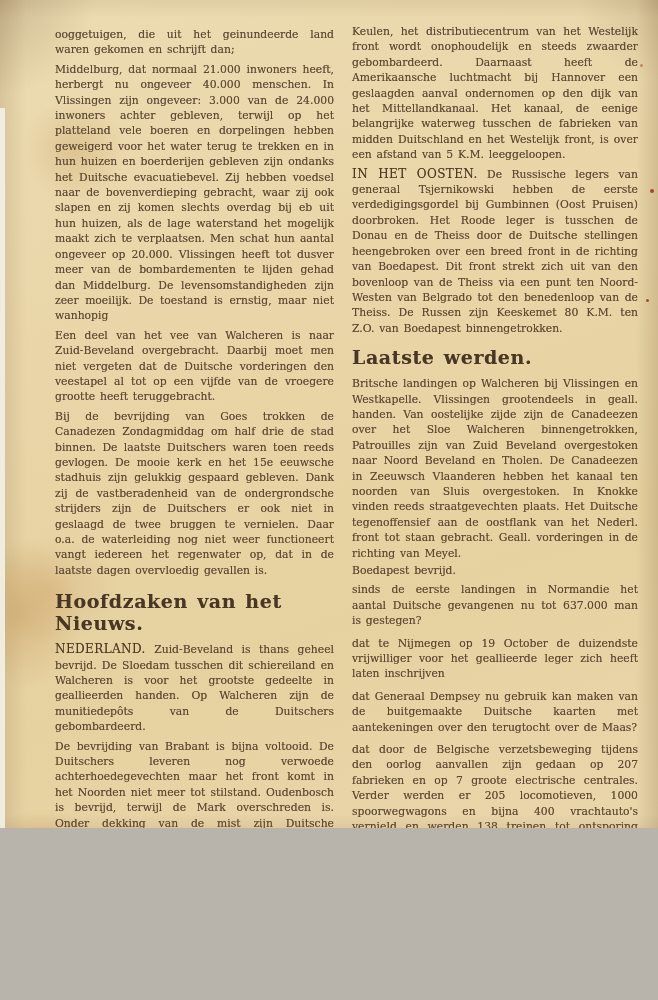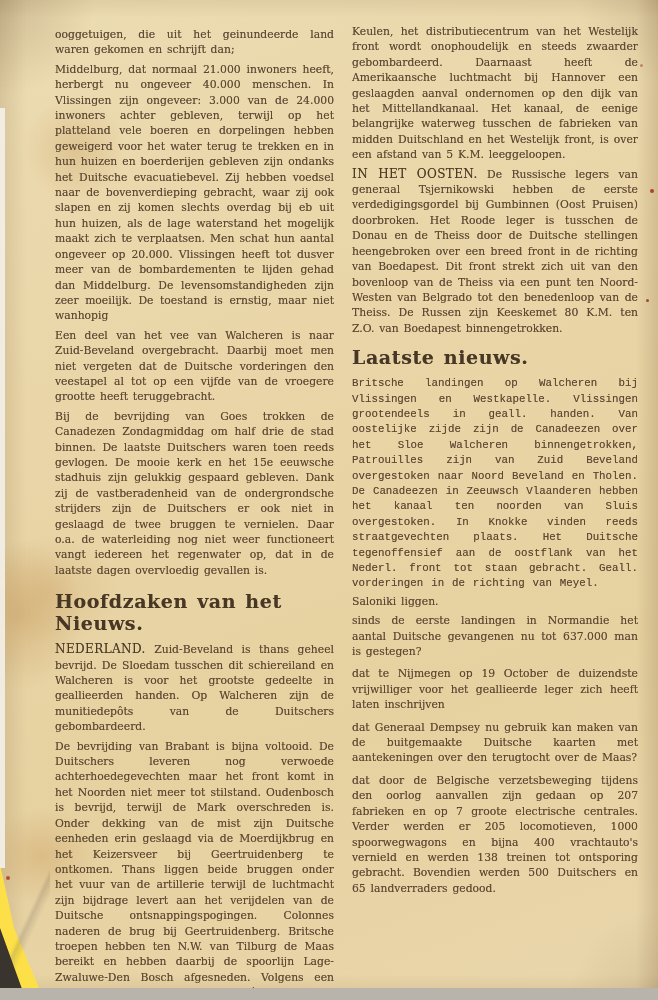--- a/index.html
+++ b/index.html
@@ -3,21 +3,21 @@
 <meta charset="utf-8">
 <style>
   html,body{margin:0;padding:0;}
   body{
     width:658px;height:1000px;
     background:#b8b4ab;
     font-family:"DejaVu Serif", serif;
     overflow:hidden;
   }
   .page{
-    position:relative;width:658px;height:988px;overflow:hidden;
+    position:relative;width:658px;height:828px;overflow:hidden;
     background:#fde047; 
   }
   
   .paper{
     position:absolute;inset:0;
     clip-path:polygon(0 0, 658px 0, 658px 1000px, 44px 1000px, 14px 928px, 0 864px);
     background:
       radial-gradient(circle at 75px 150px,  rgba(187,140,75,0.28), transparent 52px),
       radial-gradient(ellipse 62px 75px at 20px 615px, rgba(190,143,78,0.38), transparent),
       radial-gradient(ellipse 70px 55px at 50px 590px, rgba(196,150,88,0.25), transparent),
@@ -58,21 +58,21 @@
     color:#5c4732;
   }
   .col-left {left:55px; top:27px;width:279px;}
   .col-right{left:352px;top:24px;width:286px;}
   p.body{
     font-size:10.8px;line-height:15.4px;
     text-align:justify;margin:0 0 4px 0;
     word-spacing:1.4px;
     text-shadow:0 0 0.5px rgba(92,71,50,0.55);
   }
-  p.tight{margin-bottom:2px;font-family:Liberation Mono, monospace;}
+  p.tight{margin-bottom:2px;}
   .lead{
     font-weight:normal;font-size:12px;letter-spacing:0.4px;color:#4b3a25;
   }
   h2.heading{
     font-size:19px;font-weight:bold;color:#473724;
     letter-spacing:0.6px;word-spacing:2px;
     margin:12px 0 8px 0;
     text-shadow:0 0 0.5px rgba(71,55,36,0.5);
   }
   h2.heading.first{margin-top:10px;}
@@ -102,23 +102,23 @@
     </p>
     <p class="body">De bevrijding van Brabant is bijna voltooid. De Duitschers leveren nog verwoede achterhoedegevechten maar het front komt in het Noorden niet meer tot stilstand. Oudenbosch is bevrijd, terwijl de Mark overschreden is. Onder dekking van de mist zijn Duitsche eenheden erin geslaagd via de Moerdijkbrug en het Keizersveer bij Geertruidenberg te ontkomen. Thans liggen beide bruggen onder het vuur van de artillerie terwijl de luchtmacht zijn bijdrage levert aan het verijdelen van de Duitsche ontsnappingspogingen. Colonnes naderen de brug bij Geertruidenberg. Britsche troepen hebben ten N.W. van Tilburg de Maas bereikt en hebben daarbij de spoorlijn Lage-Zwaluwe-Den Bosch afgesneden. Volgens een Reuterbericht is Raamsdonk 4 à 5 km. van Geertruidenberg reeds in geallieerde handen. Het Duitsche tegenoffensief in de Peel is tot staan gebracht. Het dorp Liesel ten westen van Venlo is heroverd.</p>
 
   </div>
 
   <div class="col col-right">
     <p class="body">Keulen, het distributiecentrum van het Westelijk front wordt onophoudelijk en steeds zwaarder gebombardeerd. Daarnaast heeft de Amerikaansche luchtmacht bij Hannover een geslaagden aanval ondernomen op den dijk van het Mittellandkanaal. Het kanaal, de eenige belangrijke waterweg tusschen de fabrieken van midden Duitschland en het Westelijk front, is over een afstand van 5 K.M. leeggeloopen.</p>
     <p class="body">
       <span class="lead">IN HET OOSTEN.</span><span> De Russische legers van generaal Tsjernikowski hebben de eerste verdedigingsgordel bij Gumbinnen (Oost Pruisen) doorbroken. Het Roode leger is tusschen de Donau en de Theiss door de Duitsche stellingen heengebroken over een breed front in de richting van Boedapest. Dit front strekt zich uit van den bovenloop van de Theiss via een punt ten Noord-Westen van Belgrado tot den benedenloop van de Theiss. De Russen zijn Keeskemet 80 K.M. ten Z.O. van Boedapest binnengetrokken.</span>
     </p>
-    <h2 class="heading first">Laatste nieuws.</h2>
+    <h2 class="heading first">Laatste werden.</h2>
     <p class="body tight">Britsche landingen op Walcheren bij Vlissingen en Westkapelle. Vlissingen grootendeels in geall. handen. Van oostelijke zijde zijn de Canadeezen over het Sloe Walcheren binnengetrokken, Patrouilles zijn van Zuid Beveland overgestoken naar Noord Beveland en Tholen. De Canadeezen in Zeeuwsch Vlaanderen hebben het kanaal ten noorden van Sluis overgestoken. In Knokke vinden reeds straatgevechten plaats. Het Duitsche tegenoffensief aan de oostflank van het Nederl. front tot staan gebracht. Geall. vorderingen in de richting van Meyel.</p>
-    <p class="body">Saloniki liggen.</p>
+    <p class="body">Boedapest bevrijd.</p>
     <div class="wist">
       <p class="body">sinds de eerste landingen in Normandie het aantal Duitsche gevangenen nu tot 637.000 man is gestegen?</p>
       <p class="body">dat te Nijmegen op 19 October de duizendste vrijwilliger voor het geallieerde leger zich heeft laten inschrijven</p>
       <p class="body">dat Generaal Dempsey nu gebruik kan maken van de buitgemaakte Duitsche kaarten met aantekeningen over den terugtocht over de Maas?</p>
       <p class="body">dat door de Belgische verzetsbeweging tijdens den oorlog aanvallen zijn gedaan op 207 fabrieken en op 7 groote electrische centrales. Verder werden er 205 locomotieven, 1000 spoorwegwagons en bijna 400 vrachtauto's vernield en werden 138 treinen tot ontsporing gebracht. Bovendien werden 500 Duitschers en 65 landverraders gedood.</p>
     </div>
   </div>
 </div>
 
 </body></html>

